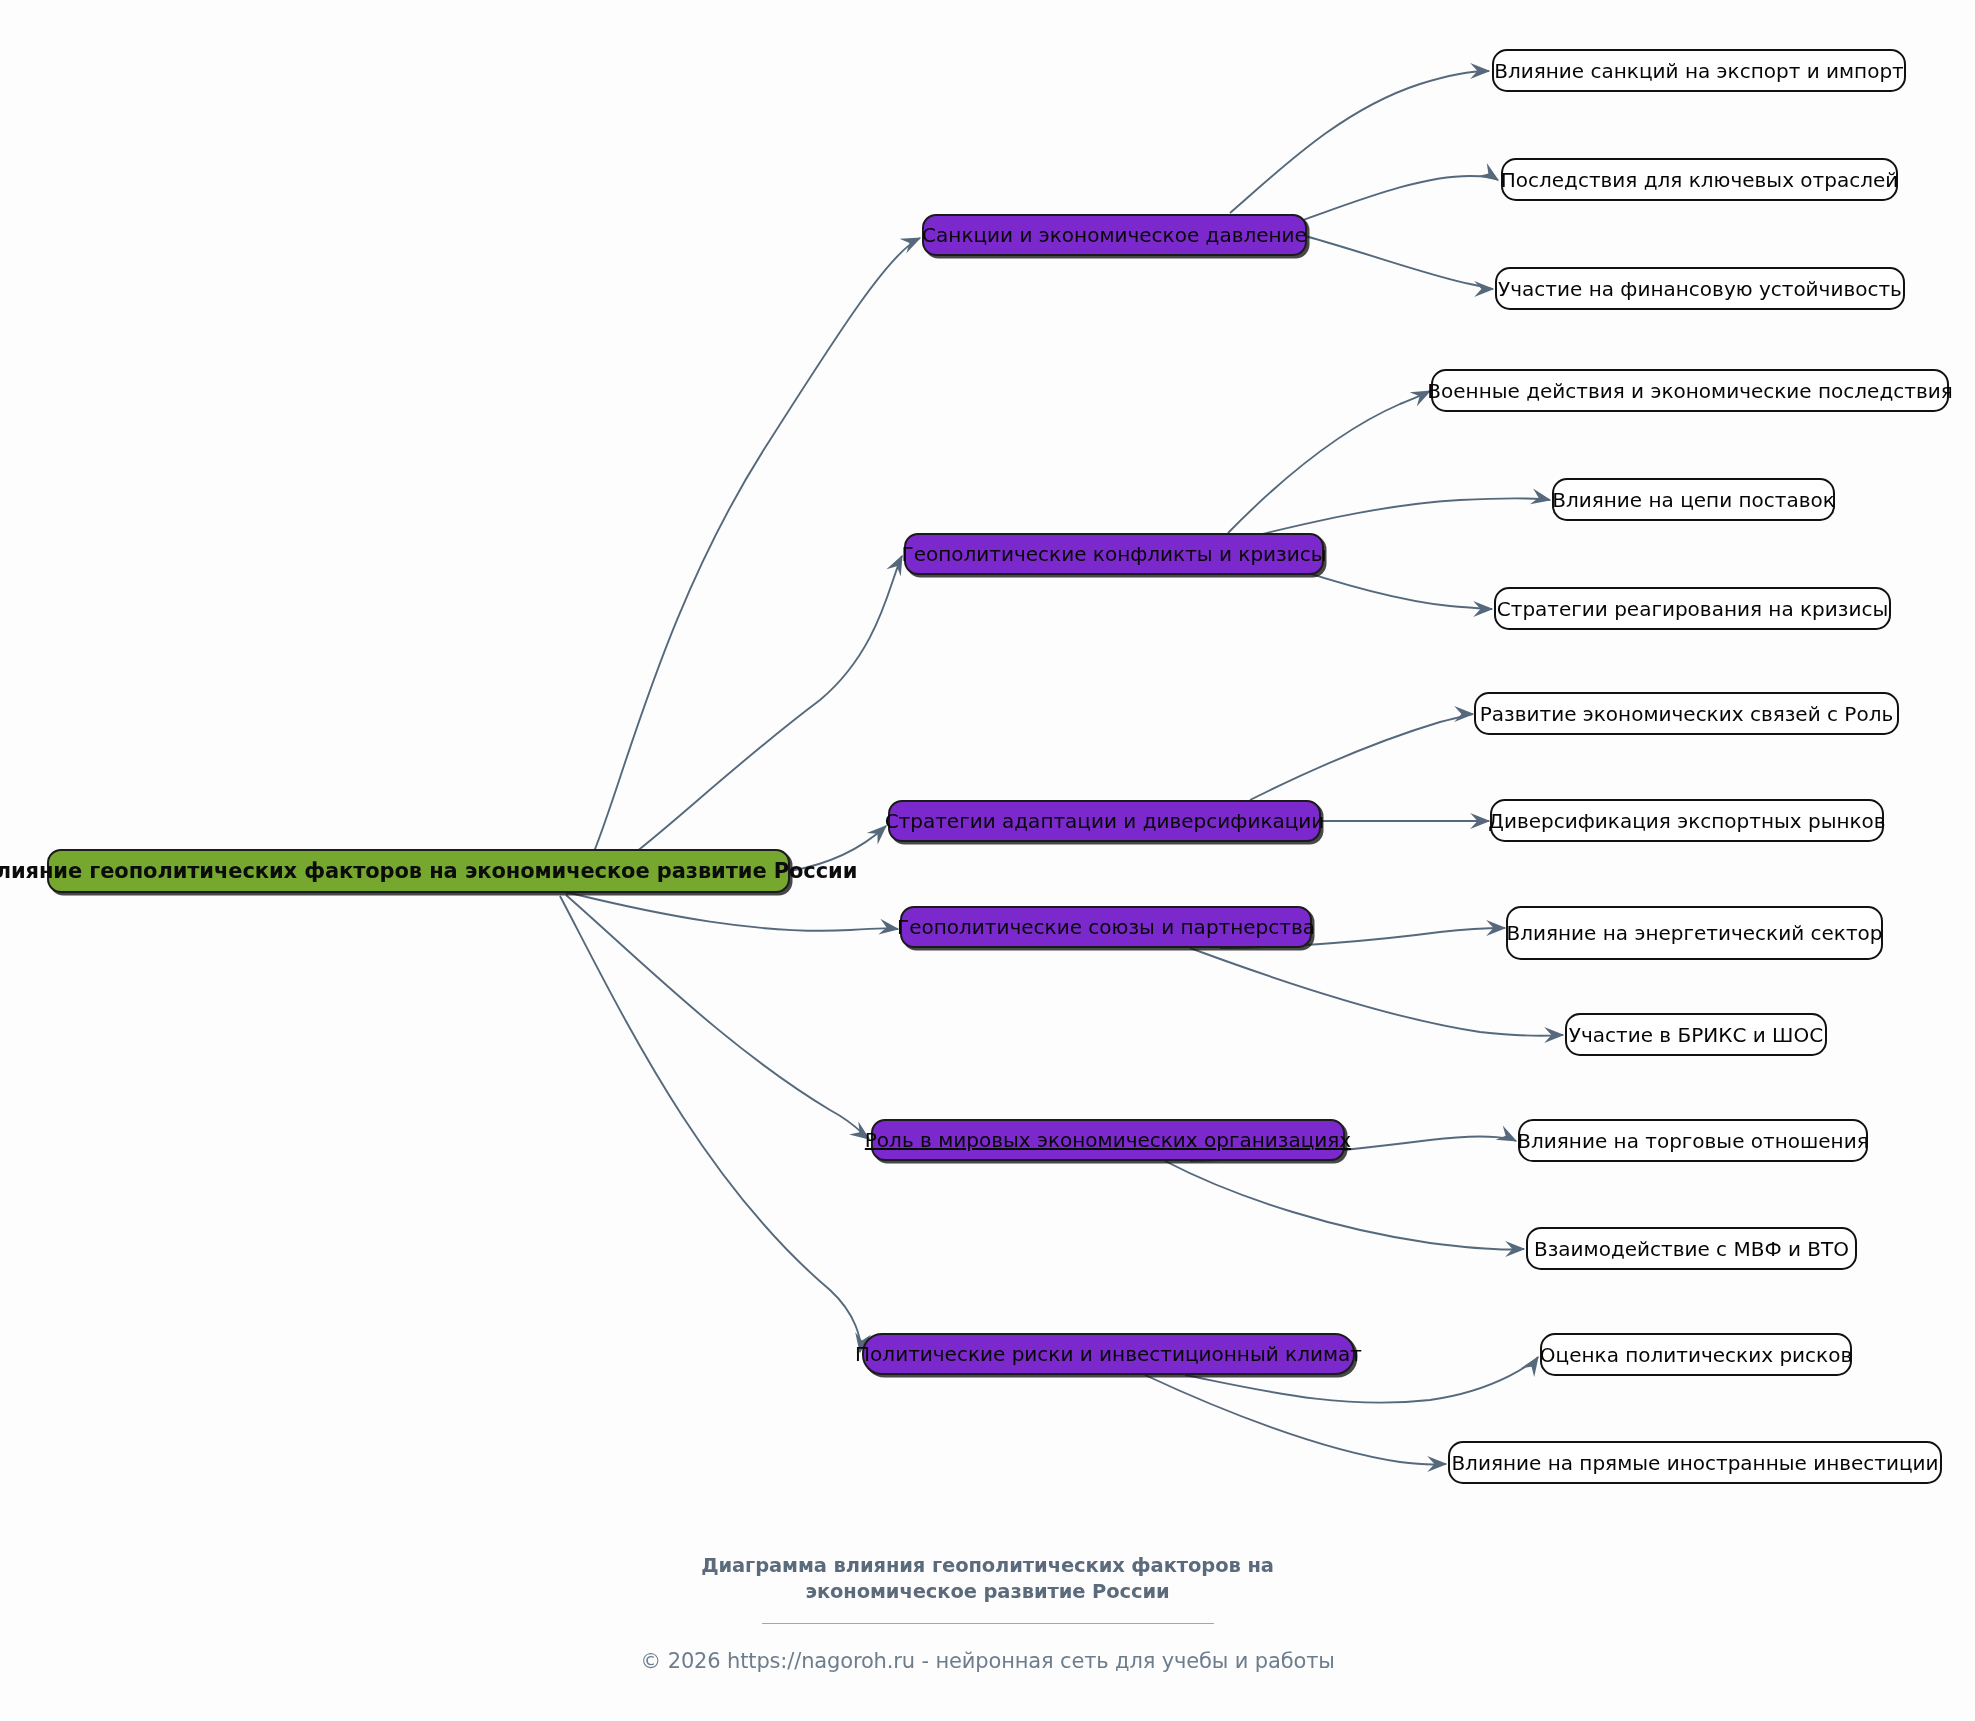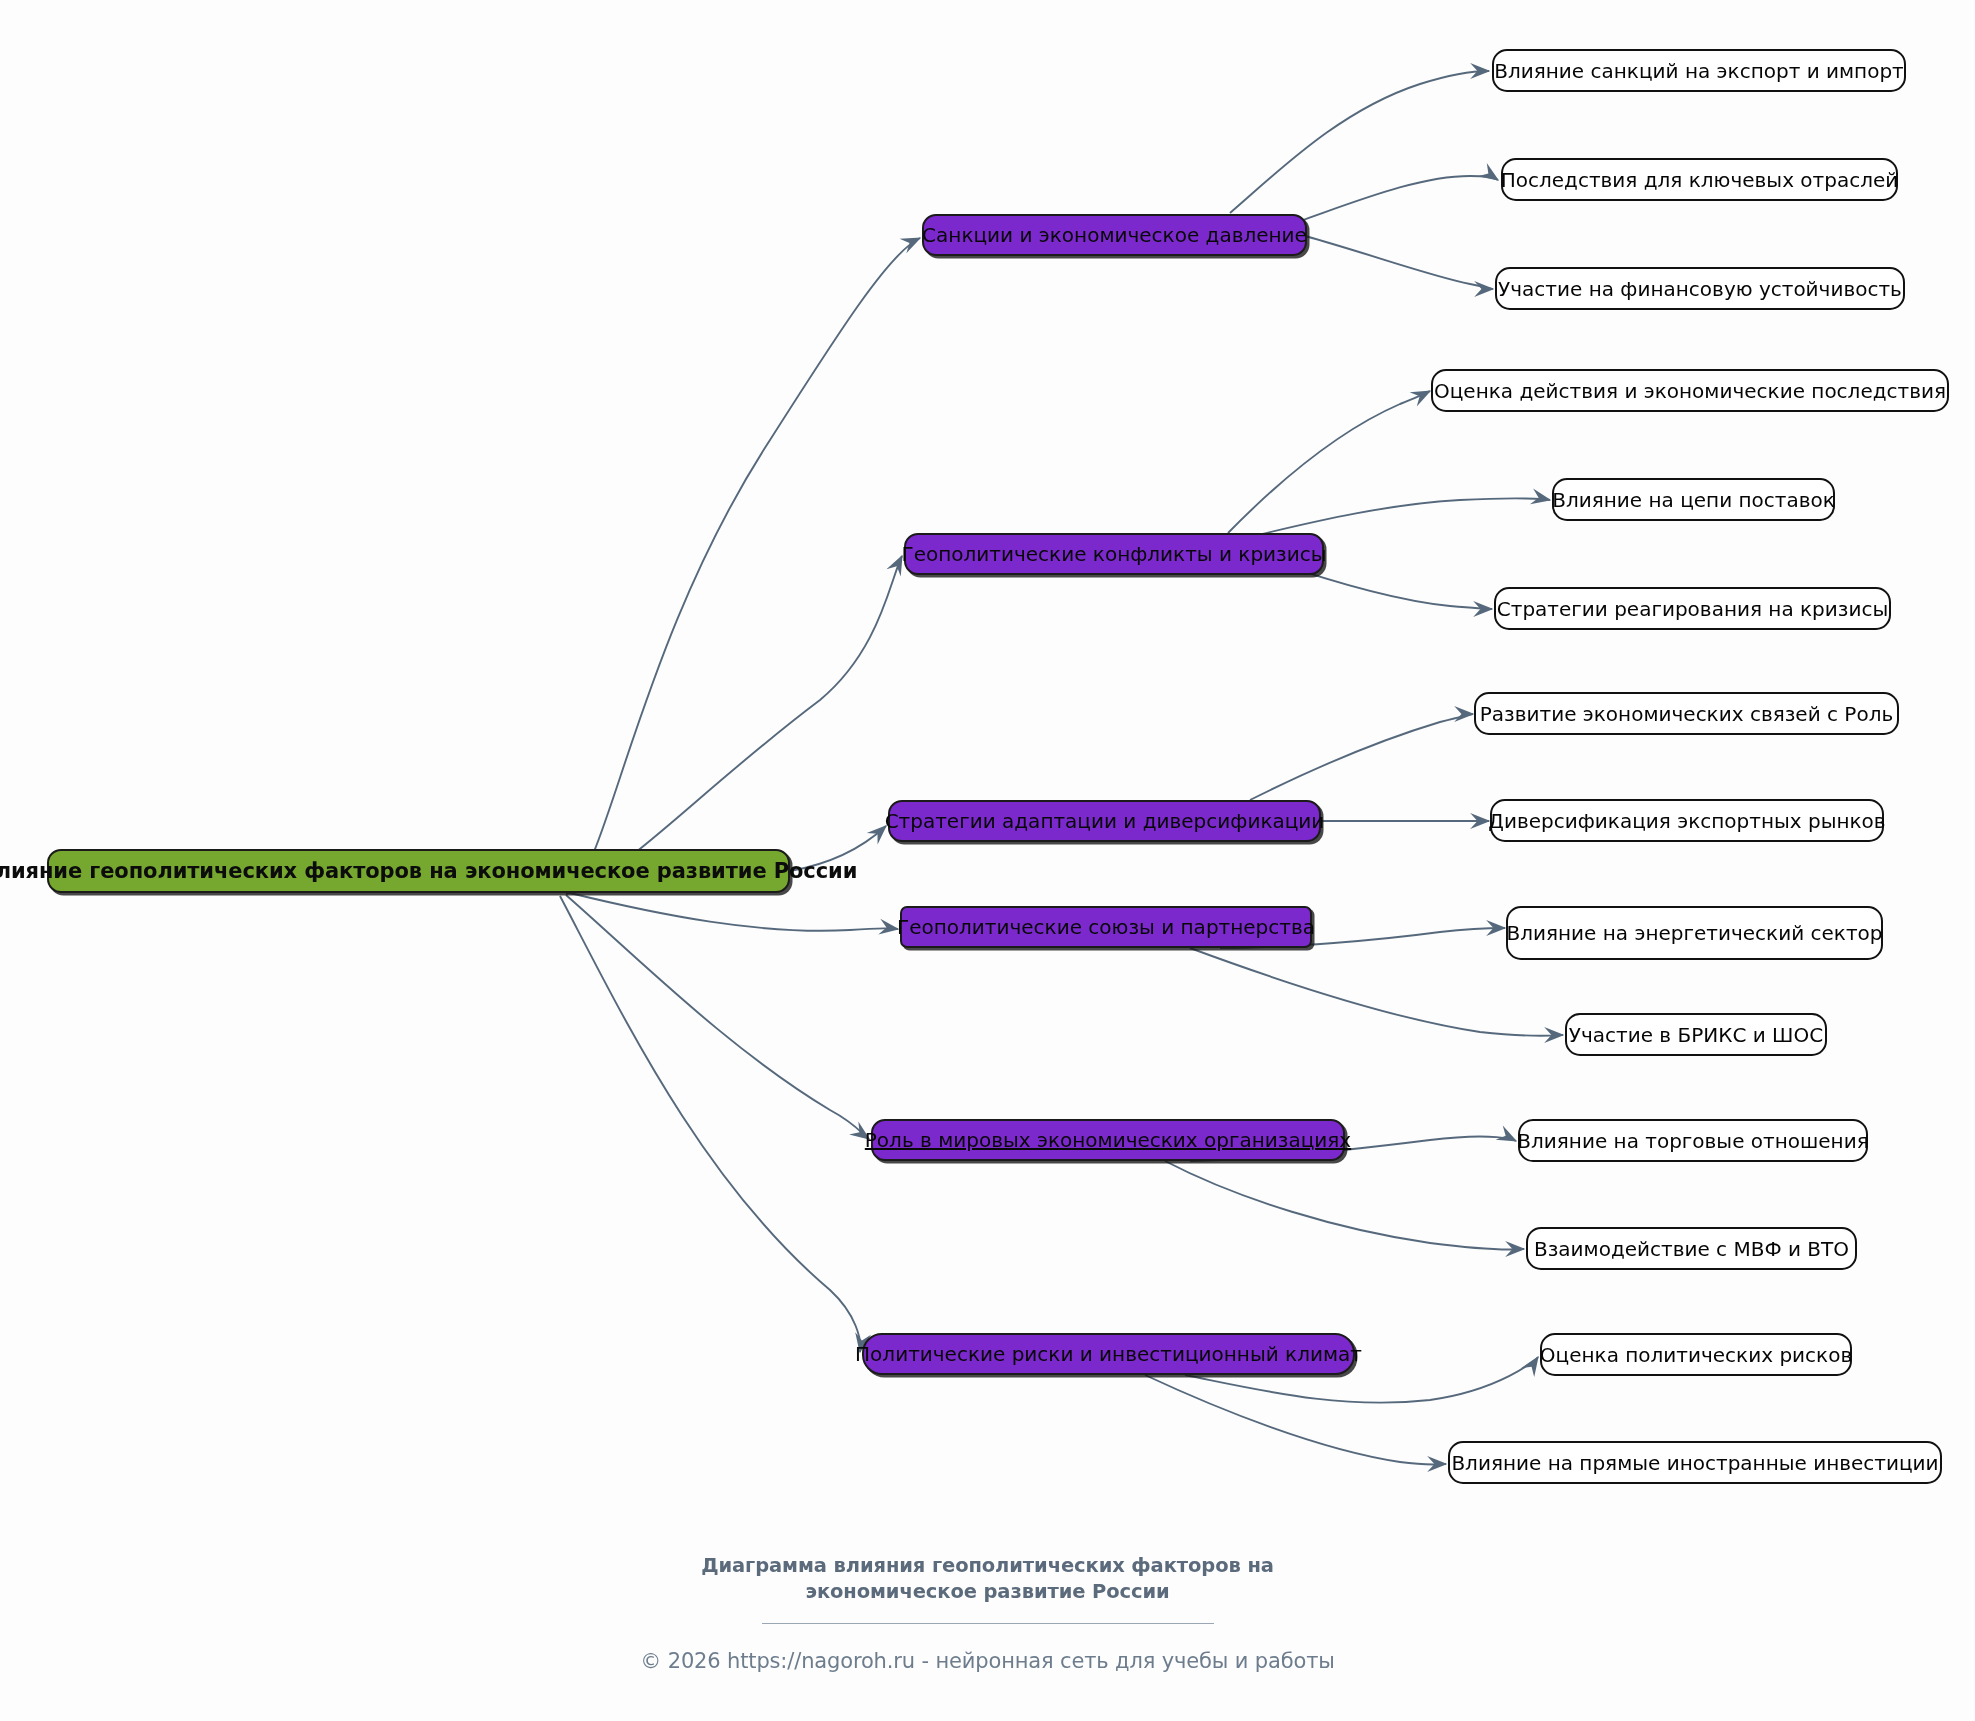--- a/index.html
+++ b/index.html
@@ -145,38 +145,38 @@
       <div class="node node-leaf" style="left: 1501px; top: 158px; width: 397px; height: 43px;">
         <span class="node-label">Последствия для ключевых отраслей</span>
       </div>
       <div class="node node-leaf" style="left: 1495px; top: 267px; width: 410px; height: 43px;">
         <span class="node-label">Участие на финансовую устойчивость</span>
       </div>
       <div class="node node-branch" style="left: 904px; top: 533px; width: 420px; height: 42px;">
         <span class="node-label">Геополитические конфликты и кризисы</span>
       </div>
       <div class="node node-leaf" style="left: 1431px; top: 369px; width: 518px; height: 43px;">
-        <span class="node-label">Оценка действия и экономические последствия</span>
+        <span class="node-label">Военные действия и экономические последствия</span>
       </div>
       <div class="node node-leaf" style="left: 1552px; top: 478px; width: 283px; height: 43px;">
         <span class="node-label">Влияние на цепи поставок</span>
       </div>
       <div class="node node-leaf" style="left: 1494px; top: 587px; width: 397px; height: 43px;">
         <span class="node-label">Стратегии реагирования на кризисы</span>
       </div>
       <div class="node node-branch" style="left: 888px; top: 800px; width: 433px; height: 42px;">
         <span class="node-label">Стратегии адаптации и диверсификации</span>
       </div>
       <div class="node node-leaf" style="left: 1474px; top: 692px; width: 425px; height: 43px;">
         <span class="node-label">Развитие экономических связей с Роль</span>
       </div>
       <div class="node node-leaf" style="left: 1490px; top: 799px; width: 394px; height: 43px;">
         <span class="node-label">Диверсификация экспортных рынков</span>
       </div>
-      <div class="node node-branch" style="left: 900px; top: 906px; width: 412px; height: 42px; border-radius: 7px;">
+      <div class="node node-branch" style="left: 900px; top: 906px; width: 412px; height: 42px;">
         <span class="node-label">Геополитические союзы и партнерства</span>
       </div>
       <div class="node node-leaf" style="left: 1506px; top: 906px; width: 377px; height: 54px;">
         <span class="node-label">Влияние на энергетический сектор</span>
       </div>
       <div class="node node-leaf" style="left: 1565px; top: 1013px; width: 262px; height: 43px;">
         <span class="node-label">Участие в БРИКС и ШОС</span>
       </div>
       <div class="node node-branch" style="left: 871px; top: 1119px; width: 474px; height: 42px; text-decoration: underline;">
         <span class="node-label">Роль в мировых экономических организациях</span>

